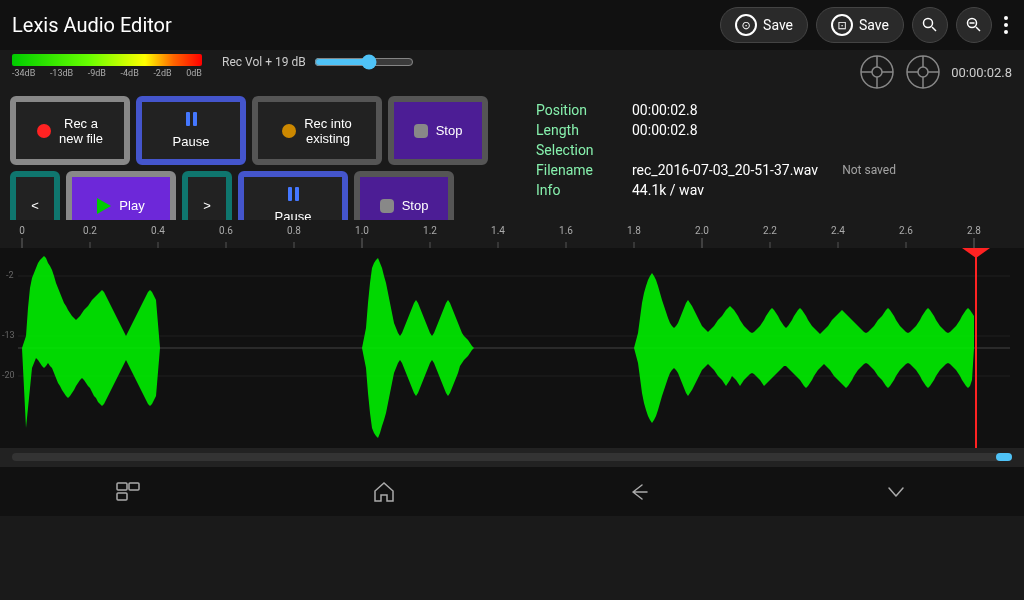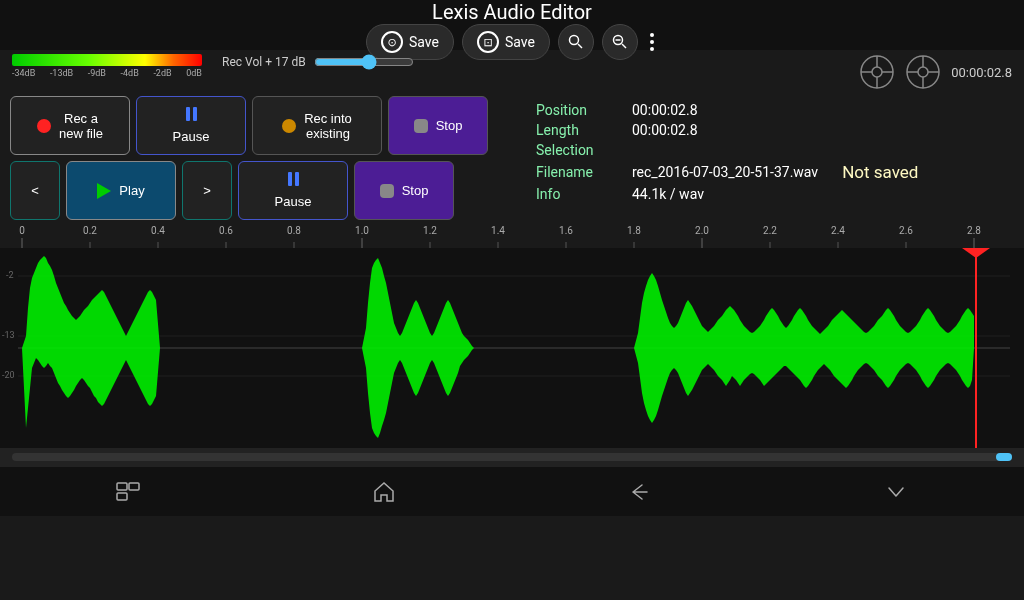--- a/index.html
+++ b/index.html
@@ -14,21 +14,20 @@
     }
 
     
     #header {
       display: flex;
       align-items: center;
       justify-content: space-between;
       background: #111;
       padding: 0 12px;
       height: 50px;
-      flex-direction: column;
     }
     #app-title {
       font-size: 20px;
       color: #fff;
       font-weight: 400;
     }
     .header-actions {
       display: flex;
       align-items: center;
       gap: 8px;
@@ -147,21 +146,21 @@
       display: flex;
       flex-direction: column;
       gap: 6px;
       width: 510px;
     }
     .btn-row {
       display: flex;
       gap: 6px;
     }
     .ctrl-btn {
-      border: 1px solid #0f766e;
+      border: 6px solid #0f766e;
       border-radius: 6px;
       background: #222;
       color: #fff;
       font-size: 13px;
       padding: 10px 14px;
       cursor: pointer;
       display: flex;
       align-items: center;
       gap: 8px;
       min-width: 60px;
@@ -183,21 +182,21 @@
       background: #222;
       min-width: 130px;
     }
     .ctrl-btn.stop-btn {
       border-color: #555;
       background: #4c1d95;
       min-width: 100px;
     }
     .ctrl-btn.play-btn {
       border-color: #888;
-      background: #0c4a6e;
+      background: #6d28d9;
       min-width: 110px;
     }
     .ctrl-btn.nav-btn {
       min-width: 50px;
       padding: 10px;
     }
     .dot-red {
       width: 14px; height: 14px;
       background: #ff2222;
       border-radius: 50%;
@@ -252,22 +251,22 @@
     }
     .info-label {
       color: #86efac;
       width: 80px;
       flex-shrink: 0;
     }
     .info-value {
       color: #fff;
     }
     .not-saved {
-      color: #fef9c3;
-      font-size: 17px;
+      color: #a3a3a3;
+      font-size: 12px;
       margin-left: 8px;
     }
 
     
     #waveform-area {
       position: relative;
       flex: 1;
       background: #111;
       margin: 0;
       overflow: hidden;
@@ -378,21 +377,21 @@
     <div class="vu-labels">
       <span>-34dB</span>
       <span>-13dB</span>
       <span>-9dB</span>
       <span>-4dB</span>
       <span>-2dB</span>
       <span>0dB</span>
     </div>
   </div>
   <div class="vol-slider-container">
-    <span class="vol-label">Rec Vol + 17 dB</span>
+    <span class="vol-label">Rec Vol + 19 dB</span>
     <input type="range" class="vol-slider" min="0" max="30" value="17" style="">
   </div>
   <div class="transport-icons">
 
     <svg width="36" height="36" viewBox="0 0 36 36">
       <circle cx="18" cy="18" r="16" stroke="#888" stroke-width="1.5" fill="none"></circle>
       <circle cx="18" cy="18" r="5" stroke="#888" stroke-width="1.5" fill="none"></circle>
       <line x1="18" y1="2" x2="18" y2="13" stroke="#888" stroke-width="1.5"></line>
       <line x1="18" y1="23" x2="18" y2="34" stroke="#888" stroke-width="1.5"></line>
       <line x1="2" y1="18" x2="13" y2="18" stroke="#888" stroke-width="1.5"></line>

